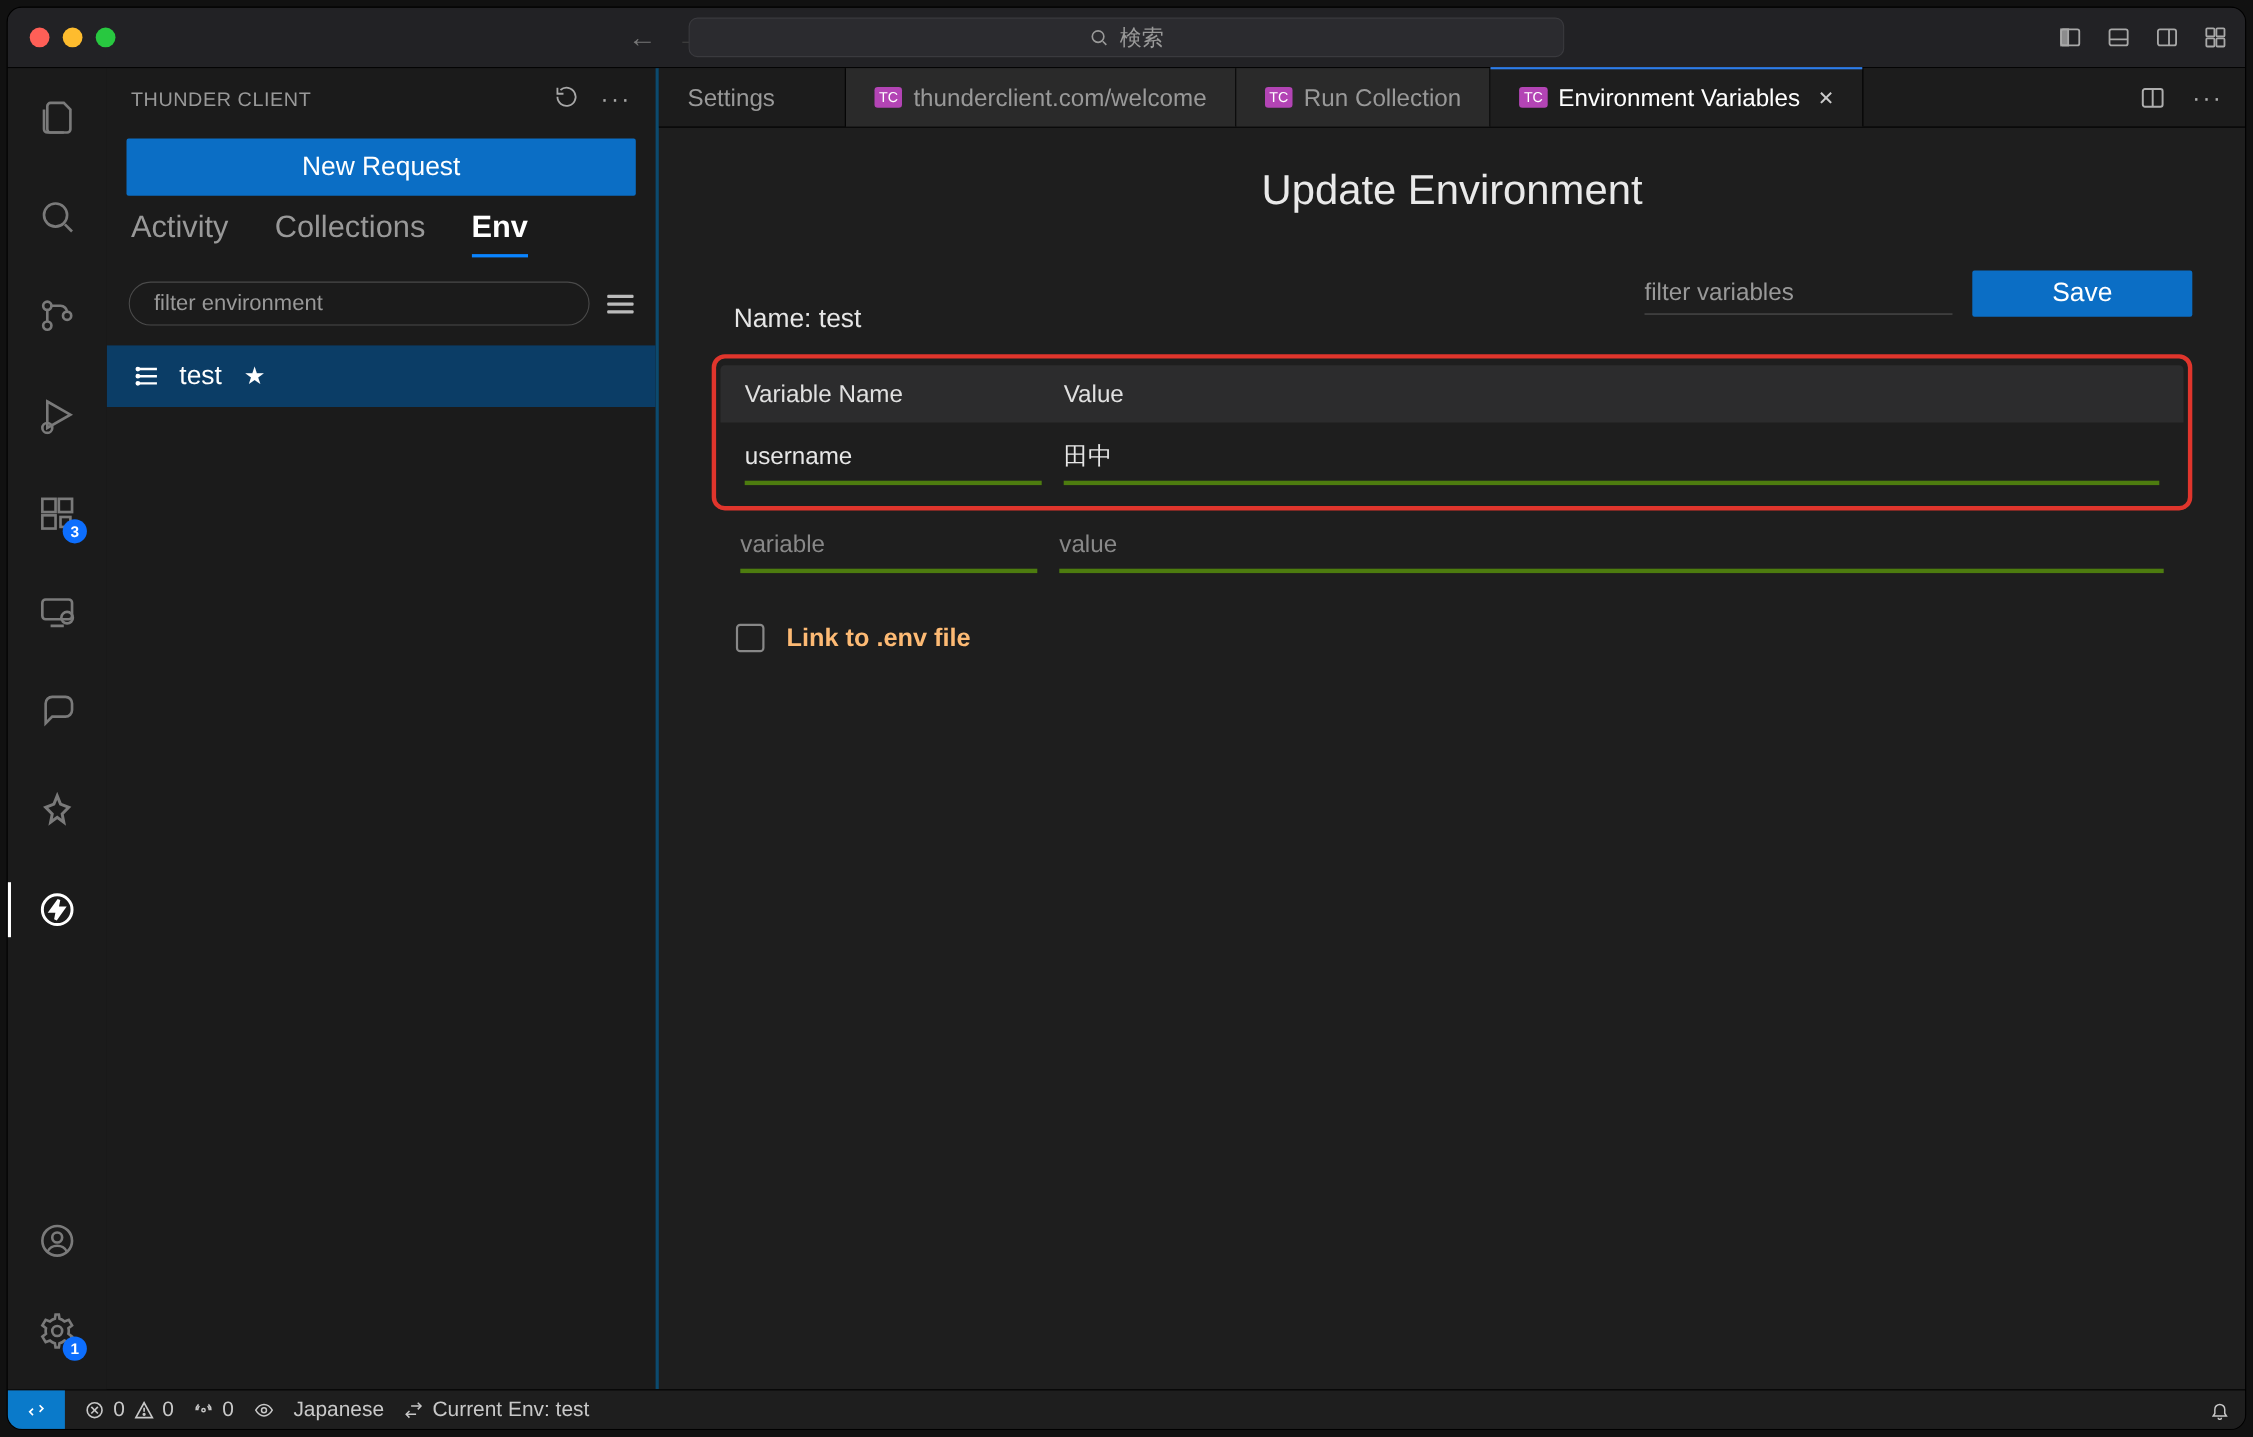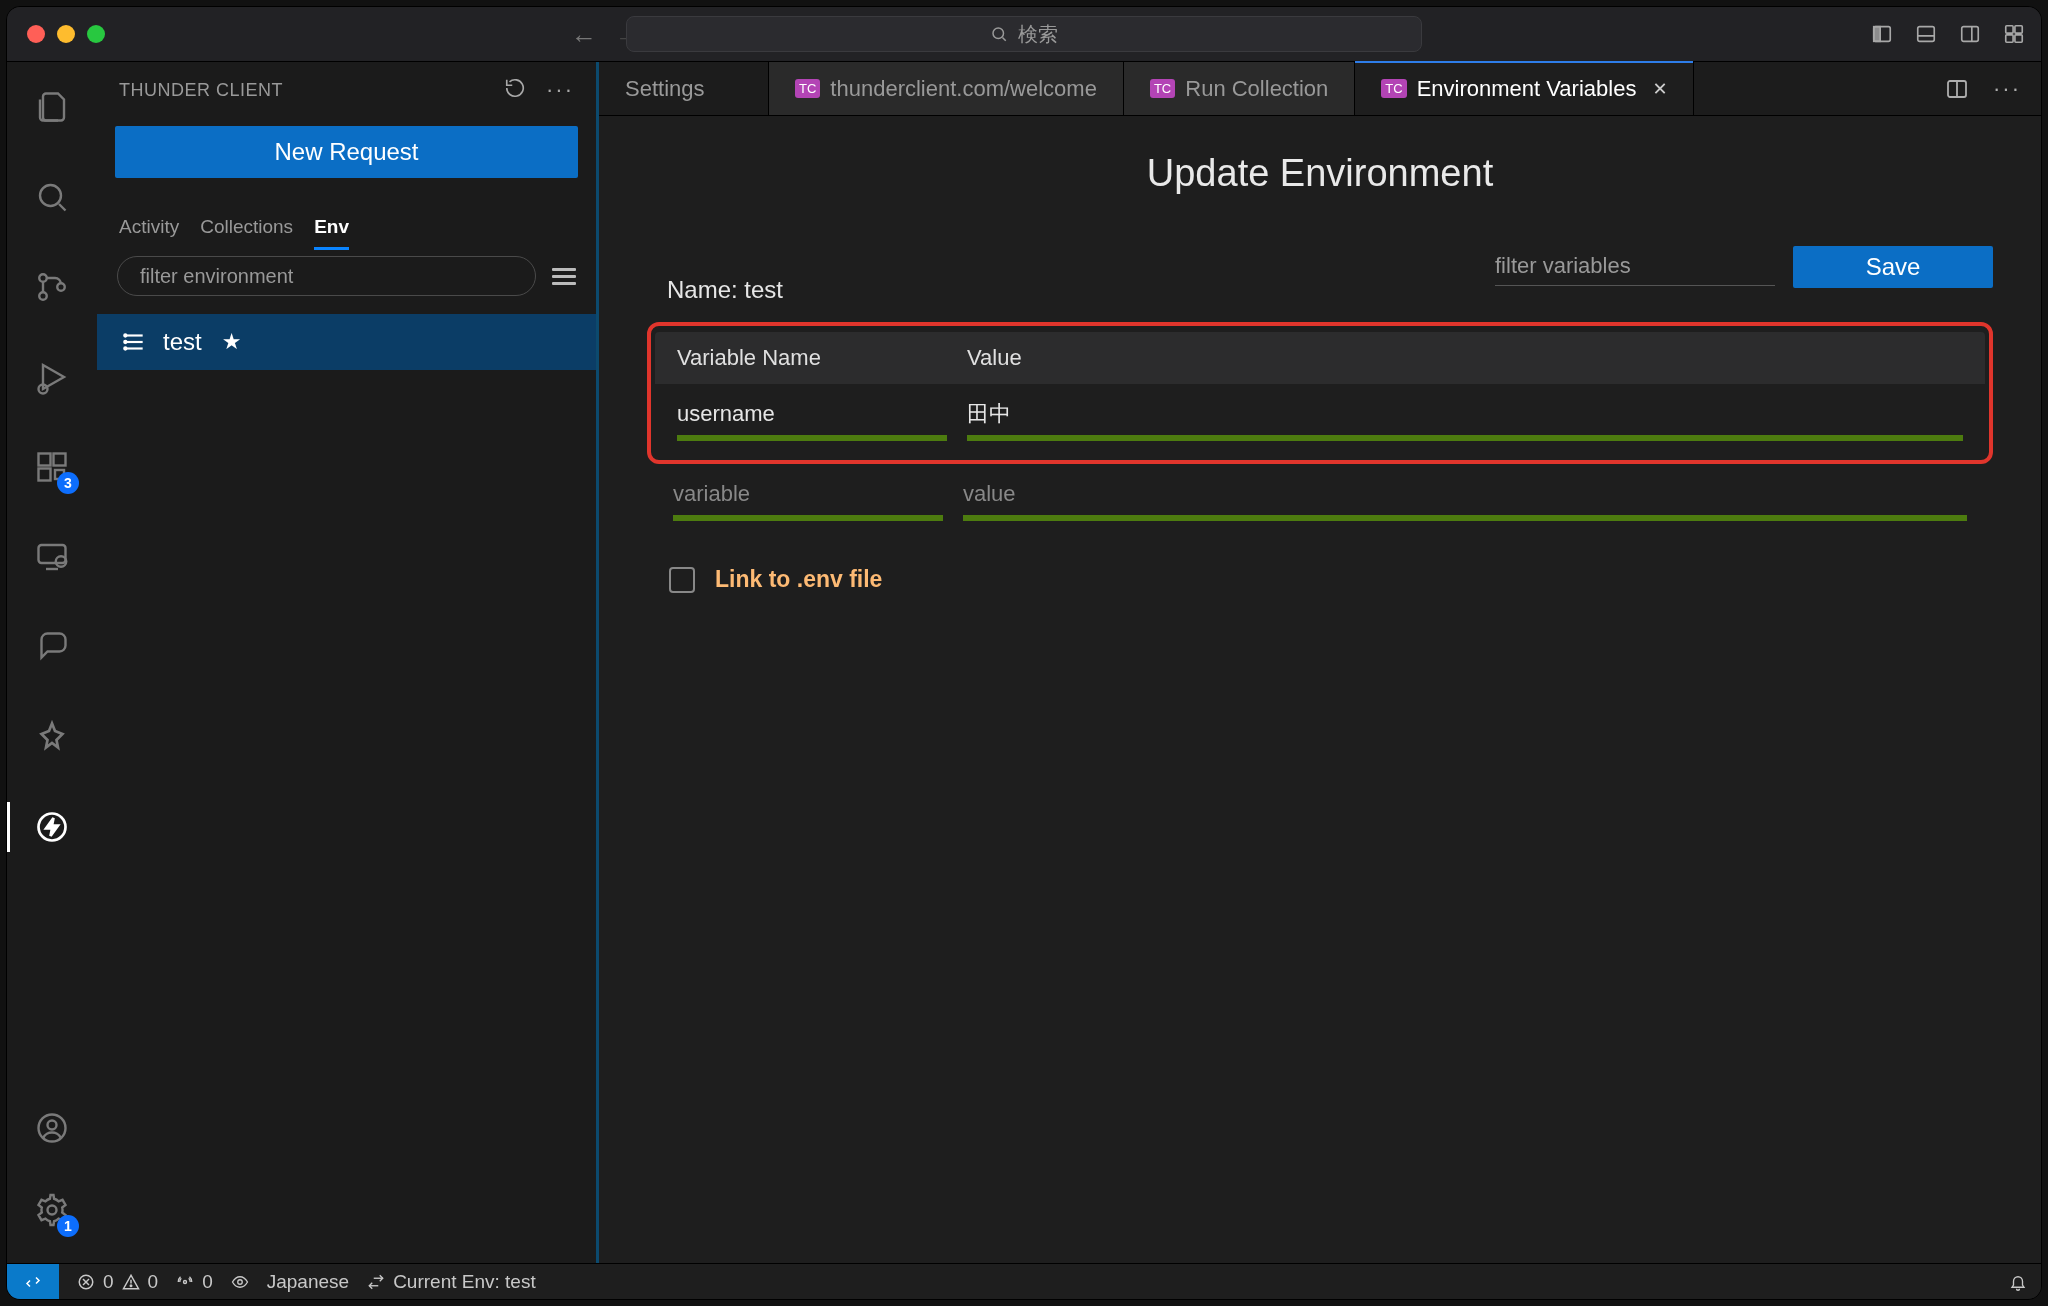--- a/index.html
+++ b/index.html
@@ -187,25 +187,25 @@
     background: #0b6ec5;
     color: #fff;
     font-size: 24px;
     display:flex;align-items:center;justify-content:center;
     border-radius: 2px;
     font-weight: 500;
   }
   .sidebar-tabs {
     display:flex;
     padding: 4px 22px 0 22px;
-    gap: 21px;
-    font-size: 19px;
+    gap: 42px;
+    font-size: 28px;
     color: var(--fg-dim);
     height: 52px;
-    align-items: flex-end;
+    align-items: flex-start;
   }
   .sidebar-tabs .st-item.active {
     color: #fff;
     font-weight: 600;
     position: relative;
   }
   .sidebar-tabs .st-item.active::after {
     content:"";
     position:absolute;
     left:0;right:0;bottom:-12px;
@@ -375,21 +375,21 @@
   .var-row {
     display:flex;
     height: 66px;
     align-items: center;
     padding: 0 22px;
   }
   .var-row .cell {
     padding: 6px 0;
     font-size: 22px;
     color: #e6e6e6;
-    border-bottom: 6px solid #4d7c0f;
+    border-bottom: 4px solid #4d7c0f;
     display:flex;align-items:center;
     height:48px;
   }
   .var-row .cell.name { width: 270px; margin-right: 20px;}
   .var-row .cell.value { flex:1;}
 
   .placeholder-row .cell {
     color: #888;
   }
 

